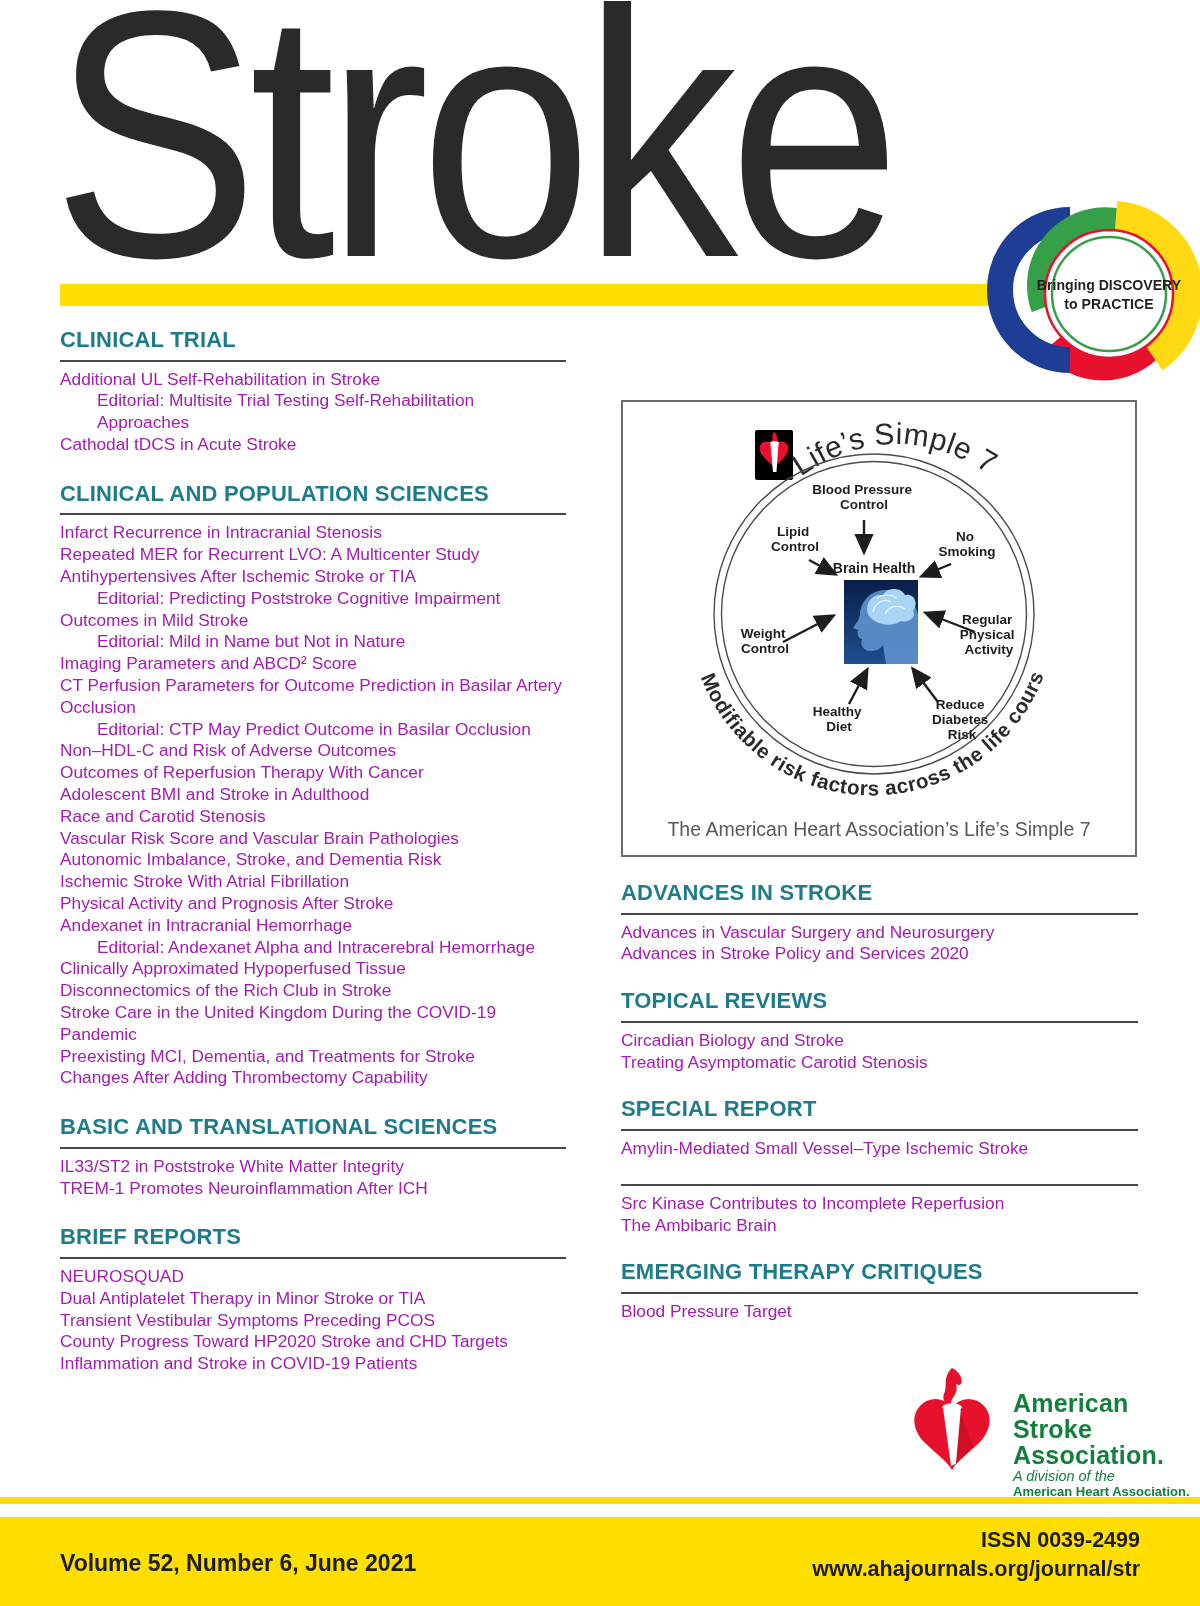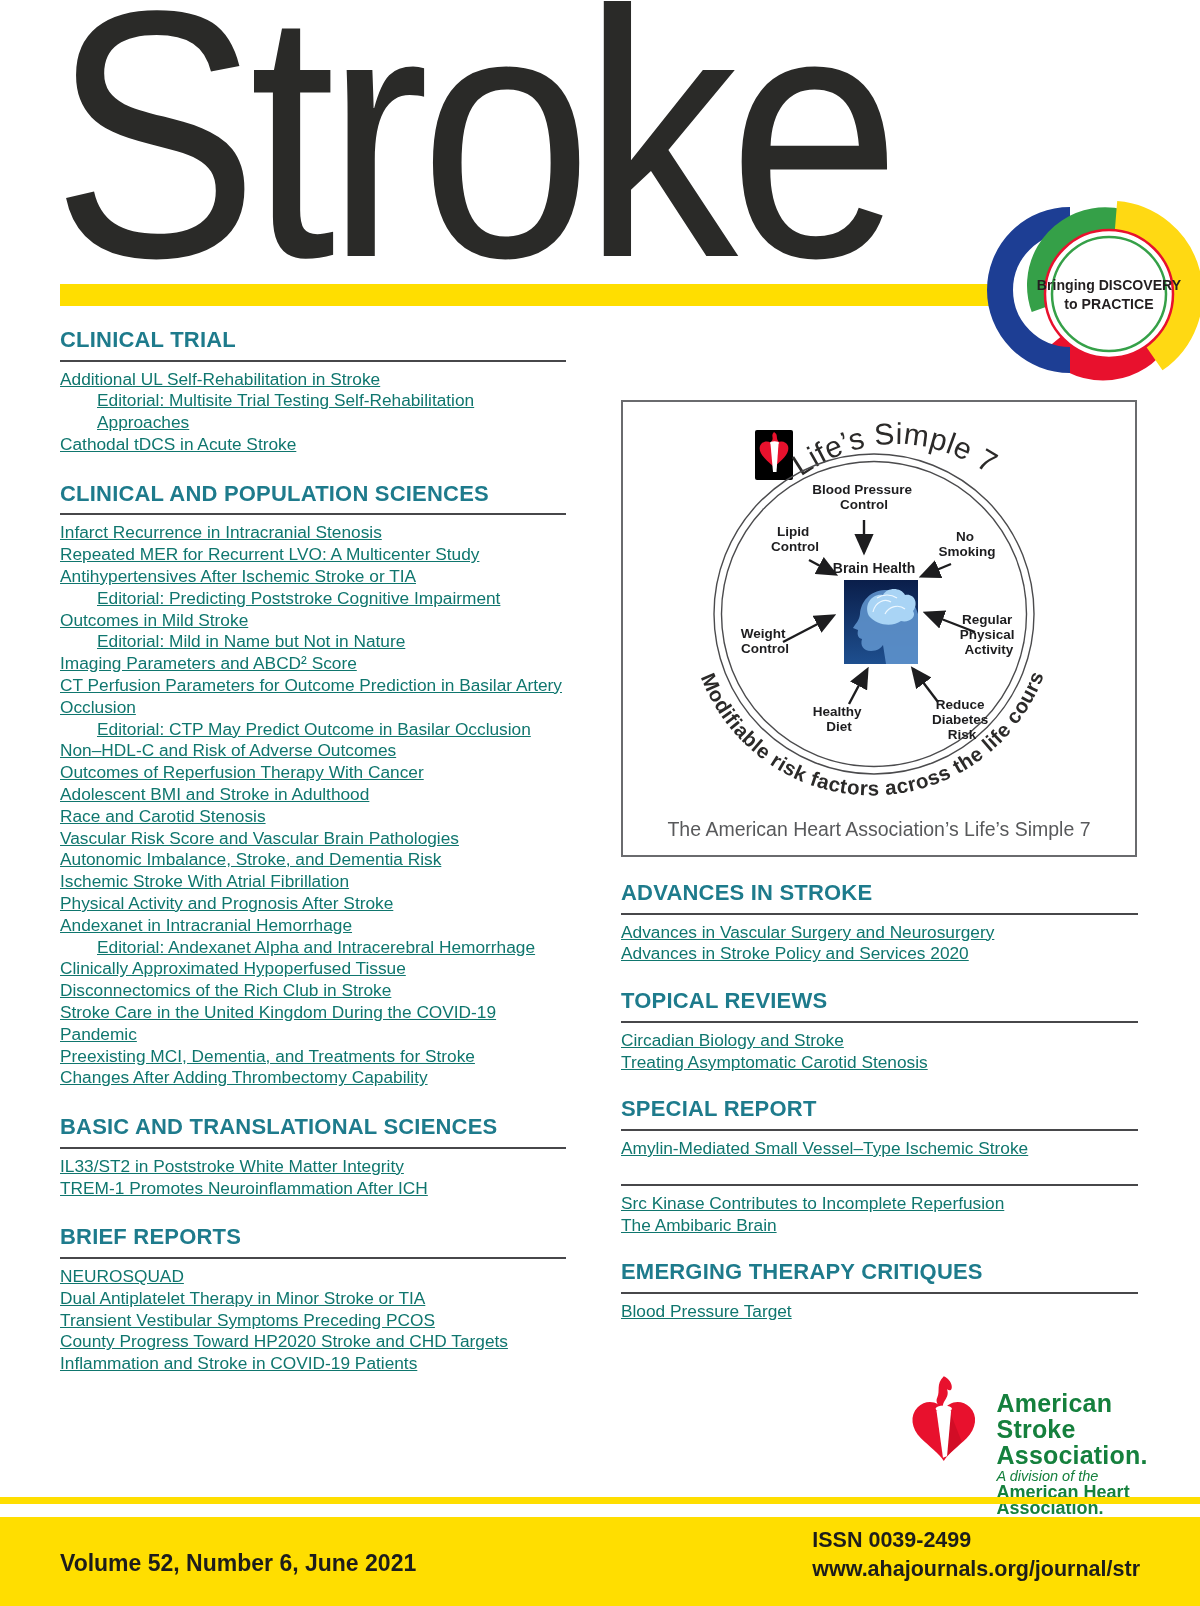--- a/index.html
+++ b/index.html
@@ -18,40 +18,40 @@
   
   .col{position:absolute;}
   #left-col{left:60px;top:320px;width:506px;}
   #right-col{left:621px;top:857px;width:517px;}
   .section{margin-top:26px;}
   .section:first-child{margin-top:8px;}
   #right-col .section{margin-top:24px;}
   .heading{margin:0;font-size:22px;font-weight:bold;color:#1E7B8C;letter-spacing:.2px;line-height:1.12;}
   .rule{border:none;border-top:2px solid #47474a;margin:7px 0 0 0;}
   .items{margin-top:7px;}
-  .item{font-size:17.3px;line-height:21.8px;color:#0f766e;text-decoration:underline;}
+  .item{font-size:17.3px;line-height:21.8px;color:#a21caf;}
   .item.indent{padding-left:37px;}
 
   
   .diagram-box{position:absolute;left:621px;top:400px;width:516px;height:457px;
                border:2px solid #6a6b6e;box-sizing:border-box;background:#fff;}
 
   
   .asa-logo{position:absolute;left:903px;top:1358px;display:flex;gap:12px;}
   .asa-text{padding-top:32px;color:#15803d;}
   .asa-line{font-size:25px;font-weight:bold;line-height:26px;letter-spacing:.2px;}
   .asa-division{}
   .asa-div1{font-size:14.5px;font-style:italic;font-weight:500;line-height:16px;}
-  .asa-div2{font-size:18px;font-weight:bold;line-height:16px;}
+  .asa-div2{font-size:13px;font-weight:bold;line-height:16px;}
 
   
   .footer-thin{position:absolute;left:0;top:1497px;width:1200px;height:7px;background:#FFDE00;}
   .footer-band{position:absolute;left:0;top:1517px;width:1200px;height:89px;background:#FFDE00;}
   .footer-volume{position:absolute;left:60px;top:33px;font-size:23px;font-weight:bold;color:#1d1d1b;}
-  .footer-right{position:absolute;right:60px;top:9px;text-align:left;font-size:21.5px;
+  .footer-right{position:absolute;right:60px;top:9px;text-align:right;font-size:21.5px;
                 font-weight:bold;color:#1d1d1b;line-height:29px;}
 
   svg text{font-family:"Liberation Sans",sans-serif;}
 </style>
 </head>
 <body>
 
 <div id="page">
 
   <div class="masthead">Stroke</div>

